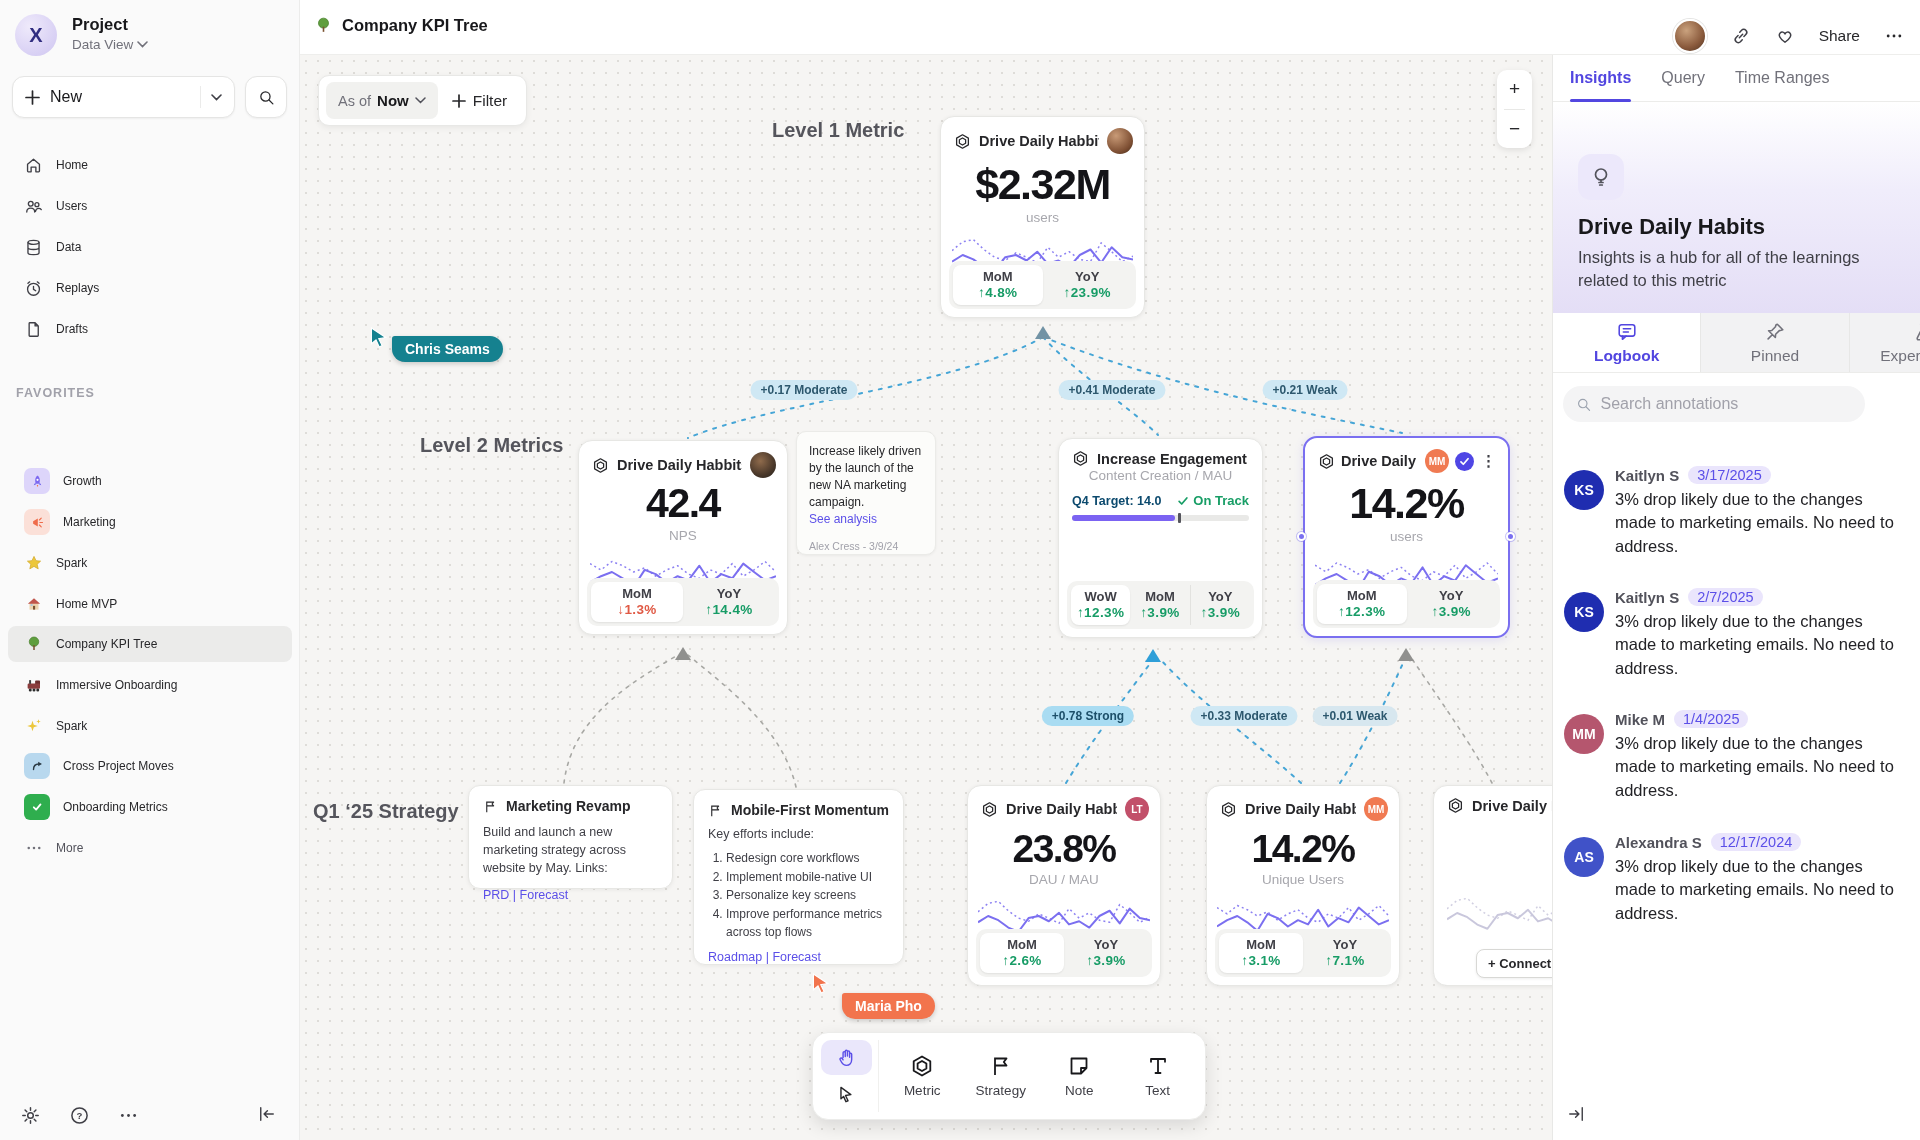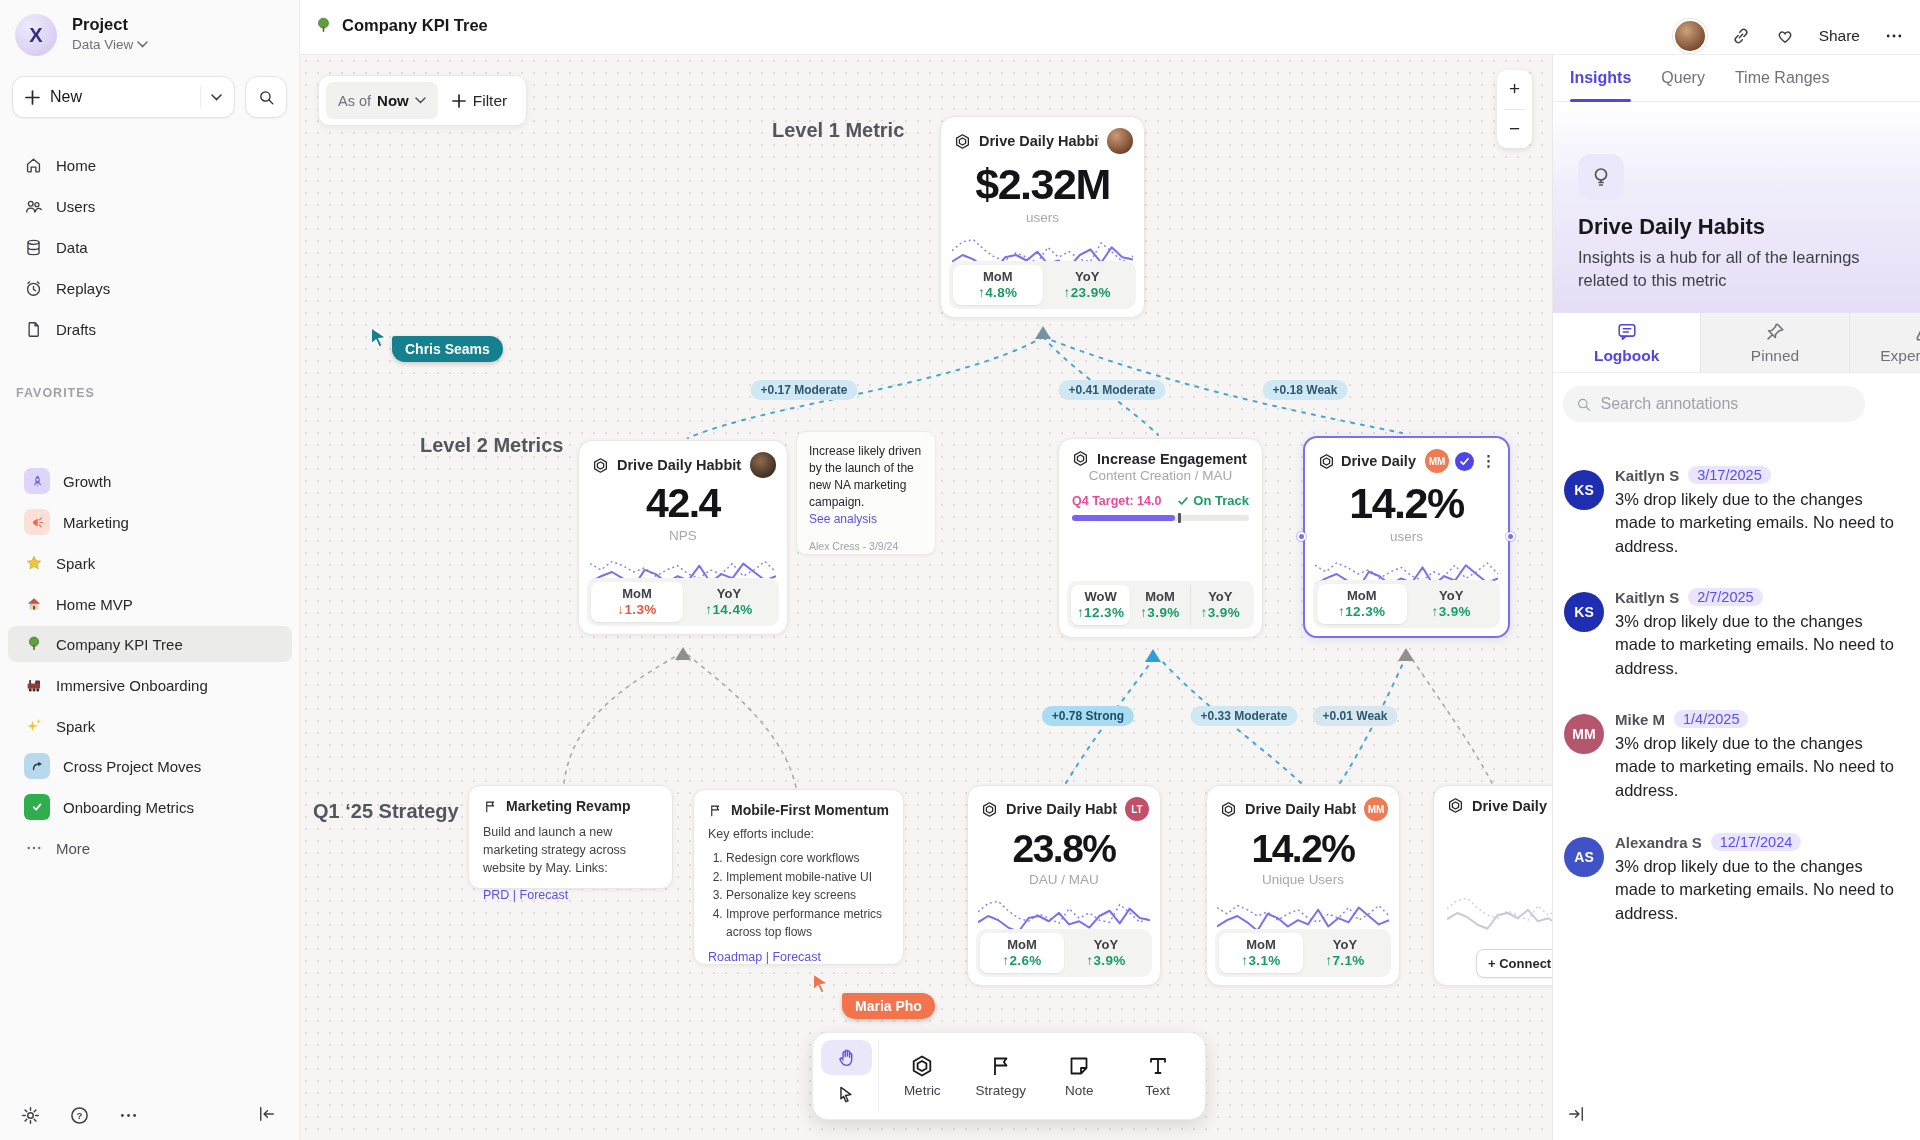--- a/index.html
+++ b/index.html
@@ -16,21 +16,21 @@
   .proj-name { position:absolute; left:72px; top:15px; font-size:16.5px; font-weight:700; color:#18181b; }
   .proj-view { position:absolute; left:72px; top:37px; font-size:13.5px; color:#71717a; display:flex; align-items:center; gap:4px; }
   .btn-new { position:absolute; left:12px; top:76px; width:223px; height:42px; background:#fff; border:1px solid #e5e5e4; border-radius:12px;
     box-shadow:0 1px 2px rgba(0,0,0,.05); display:flex; align-items:center; padding:0 12px; gap:10px; cursor:pointer; }
   .btn-new .lbl { font-size:16px; font-weight:500; flex:1; }
   .btn-new .sep { width:1px; height:22px; background:#ebebea; }
   .btn-search { position:absolute; left:245px; top:76px; width:42px; height:42px; background:#fff; border:1px solid #e5e5e4; border-radius:12px;
     box-shadow:0 1px 2px rgba(0,0,0,.05); display:flex; align-items:center; justify-content:center; cursor:pointer; }
   .nav-item { position:absolute; left:8px; width:284px; height:36px; display:flex; align-items:center; gap:13px; padding:0 10px 0 16px;
     border-radius:8px; cursor:pointer; }
-  .nav-item .nlabel { font-size:15px; font-weight:500; color:#27272a; white-space:nowrap; }
+  .nav-item .nlabel { font-size:12px; font-weight:500; color:#27272a; white-space:nowrap; }
   .nav-item.sel { background:#ebebea; }
   .fav-head { position:absolute; left:16px; top:386px; font-size:12.5px; font-weight:700; letter-spacing:1px; color:#a1a1aa; }
   .tile { width:26px; height:26px; border-radius:7px; display:flex; align-items:center; justify-content:center; flex:none; }
   .icon18 { width:19px; height:19px; flex:none; display:flex; align-items:center; justify-content:center; }
   .side-bottom { position:absolute; bottom:14px; left:20px; display:flex; gap:28px; align-items:center; }
   .collapse-l { position:absolute; right:22px; bottom:16px; cursor:pointer; }
 
   
   #topbar { position:absolute; left:300px; top:0; width:1620px; height:55px; background:#fff; border-bottom:1px solid #eeeeec; }
   .tb-title { position:absolute; left:14px; top:16px; display:flex; gap:9px; align-items:center; font-size:16.5px; font-weight:600; color:#18181b; }
@@ -74,21 +74,21 @@
   .avatar26 { width:26px; height:26px; border-radius:50%; flex:none; }
   .badge26 { width:24px; height:24px; border-radius:50%; flex:none; color:#fff; font-size:10px; font-weight:700;
     display:flex; align-items:center; justify-content:center; }
   .mcard.selected { border:2px solid #7a6ff0; box-shadow:0 2px 10px rgba(122,111,240,.18); }
   .handle { position:absolute; width:9px; height:9px; border-radius:50%; background:#7a6ff0; border:2px solid #fff; box-shadow:0 0 0 1px rgba(122,111,240,.4); }
   .vbadge { width:19px; height:19px; border-radius:50%; background:#4f46e5; display:flex; align-items:center; justify-content:center; flex:none; }
   .kebab { font-size:15px; color:#3f3f46; font-weight:700; flex:none; padding:0 1px; cursor:pointer; }
 
   
   .target-row { display:flex; align-items:center; justify-content:space-between; padding:0 13px; margin-top:10px; }
-  .target-lbl { font-size:12.5px; font-weight:600; color:#ec4899;text-align:right; }
+  .target-lbl { font-size:12.5px; font-weight:600; color:#0c4a6e;text-align:right; }
   .ontrack { font-size:13px; font-weight:700; color:#189e66; display:flex; align-items:center; gap:4px; }
   .pbar { position:relative; margin:7px 13px 0; height:6px; border-radius:3px; background:#e9e9e7; }
   .pfill { position:absolute; left:0; top:0; bottom:0; width:58%; border-radius:3px; background:#7b63f2; }
   .pmark { position:absolute; left:60%; top:-2px; width:3px; height:10px; border-radius:1px; background:#55555c; }
 
   
   .note-card { position:absolute; background:#fcfcfa; border:1px solid #ebebe8; border-radius:10px; box-shadow:0 1px 3px rgba(0,0,0,.05);
     padding:11px 12px; cursor:pointer; }
   .note-body { font-size:12px; line-height:1.42; color:#27272a; }
   .note-link { font-size:12px; color:#5b4fe8; margin-top:1px; }
@@ -450,21 +450,21 @@
         </div>
         <div class="stat">
           <div class="slabel">YoY</div>
           <div class="sval up">↑23.9%</div>
         </div>
       </div>
     </div>
 
     <div class="epill" style="left:504px; top:325px">+0.17 Moderate</div>
     <div class="epill" style="left:812px; top:325px">+0.41 Moderate</div>
-    <div class="epill" style="left:1005px; top:325px">+0.18 Weak</div>
+    <div class="epill" style="left:1005px; top:325px">+0.21 Weak</div>
 
     <div class="mcard" style="left:278px; top:385px; width:210px; height:195px">
       <div class="mhead">
         <svg width="17" height="17" viewBox="0 0 24 24" fill="none" stroke="#27272a" stroke-width="1.8" stroke-linejoin="round">
             <polygon points="12,2.5 20.3,7.3 20.3,16.7 12,21.5 3.7,16.7 3.7,7.3"></polygon>
             <polygon points="12,7 16.4,9.5 16.4,14.5 12,17 7.6,14.5 7.6,9.5"></polygon>
           </svg>
         <span class="mtitle">Drive Daily Habbits</span>
         <span class="avatar26" style="background:radial-gradient(circle at 40% 35%, #8f6b4c, #4a382a 60%, #23201c)"></span>
       </div>

